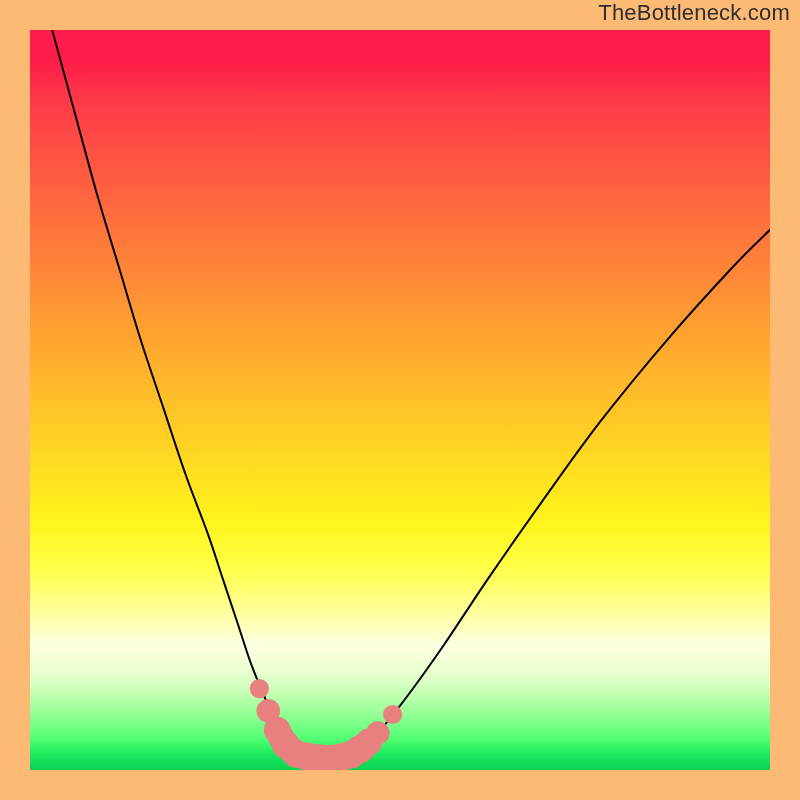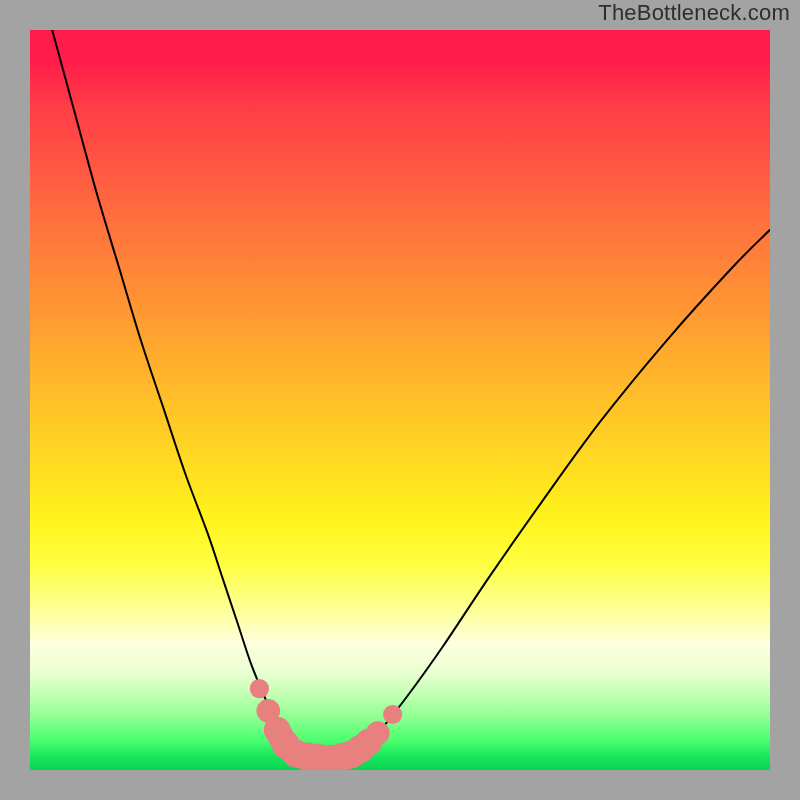--- a/index.html
+++ b/index.html
@@ -10,21 +10,21 @@
     overflow: hidden;
     background: #000;
     font-family: Arial, Helvetica, sans-serif;
   }
   .frame {
     position: absolute;
     left: 0;
     top: 0;
     width: 800px;
     height: 800px;
-    background: #a3a3a3;
+    background: #fdba74;
   }
   .plot {
     position: absolute;
     left: 30px;
     top: 30px;
     width: 740px;
     height: 740px;
     background: linear-gradient(
       to bottom,
       #ff1c4a 0%,

